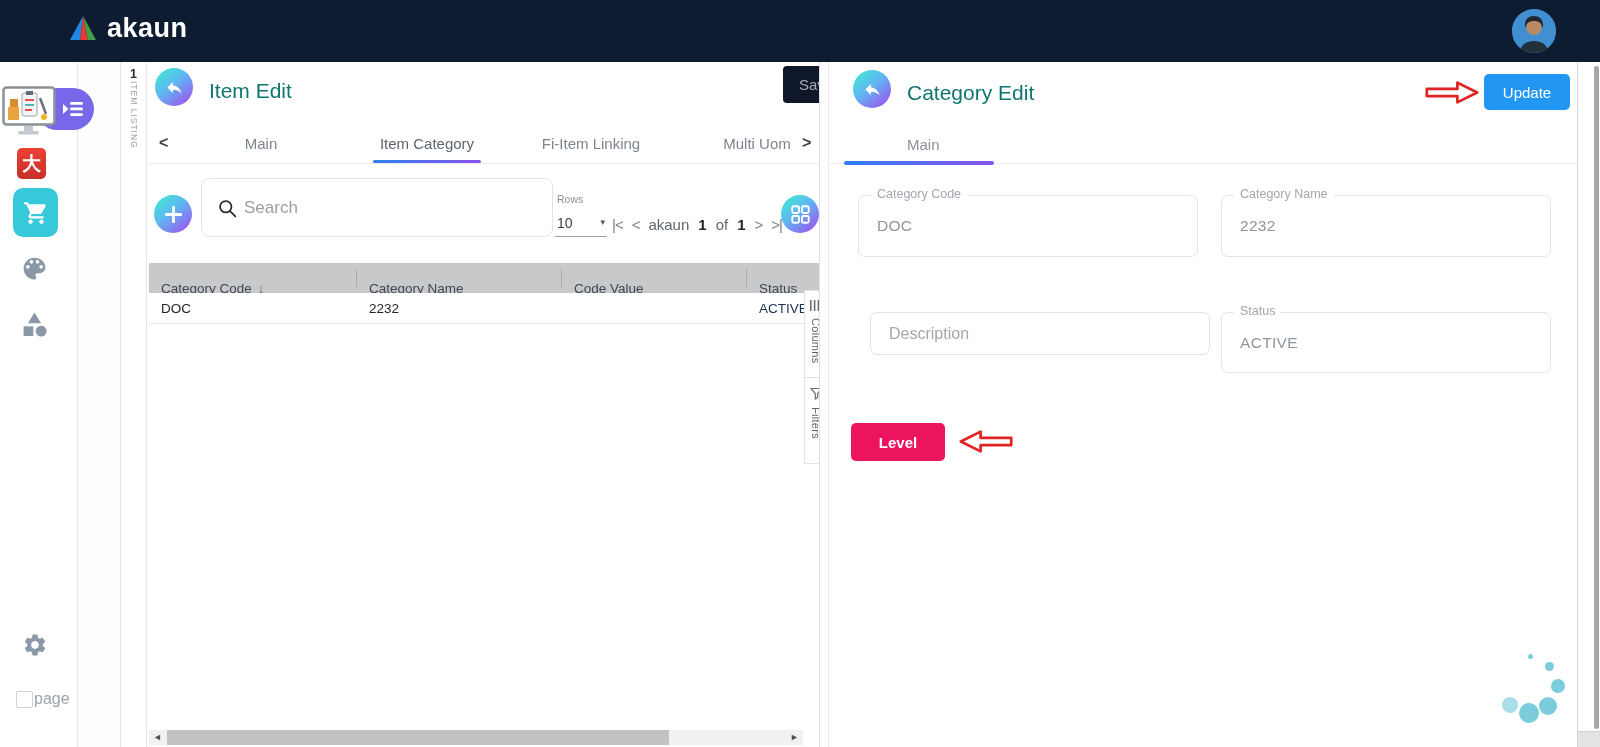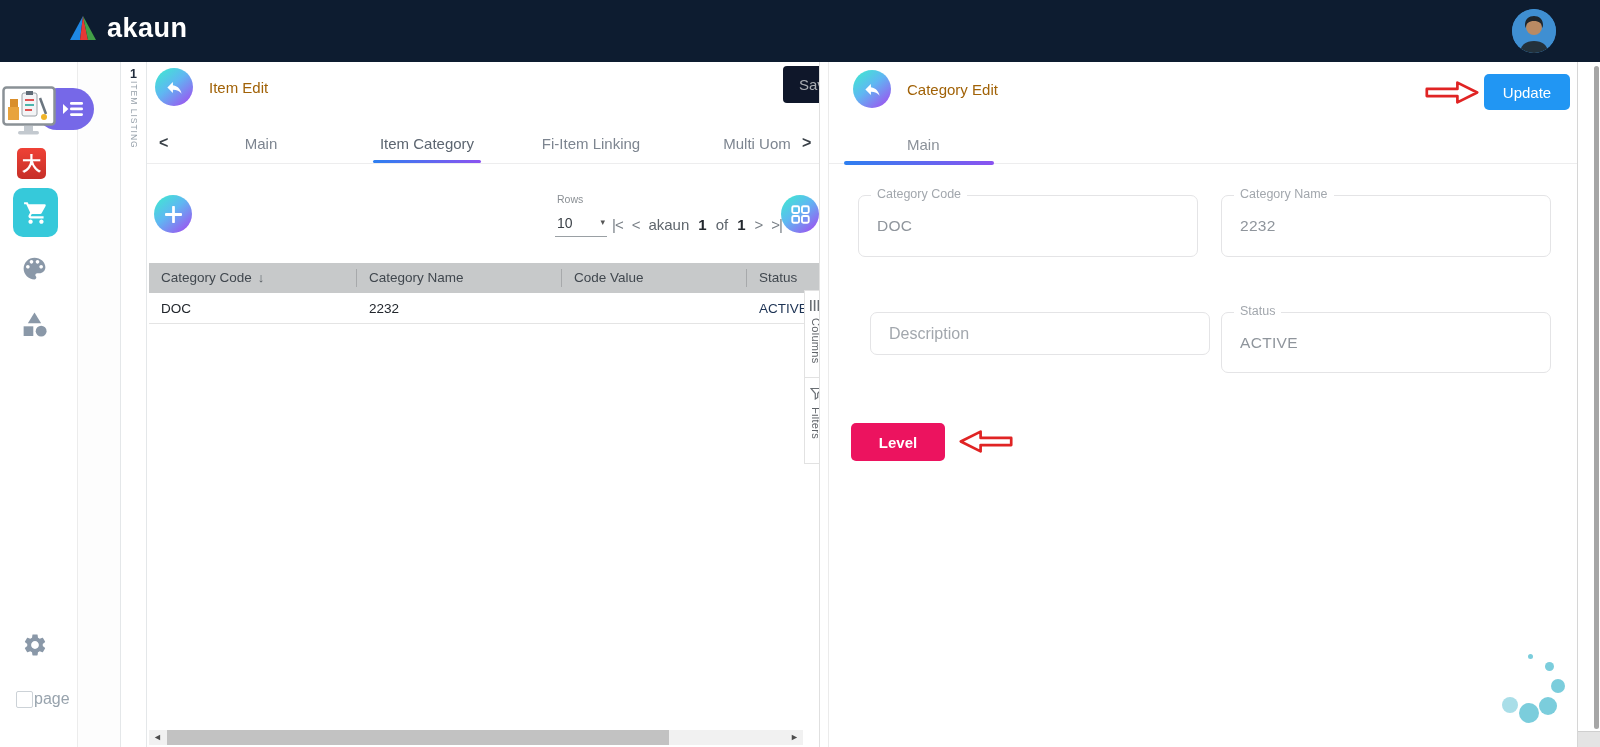--- a/index.html
+++ b/index.html
@@ -44,21 +44,21 @@
   .strip-label { display:block; margin:0 auto; writing-mode:vertical-rl; font-size:8.5px;
     letter-spacing:1px; color:#97a1ab; }
 
   
   .left-panel { position:absolute; left:147px; top:0; width:673px; height:100%;
     overflow:hidden; background:#fff; border-right:1px solid #e0e0e0; }
   .grad-circle { border-radius:50%;
     background:linear-gradient(140deg,#40e8d1 5%,#5fb7f2 45%,#a14df0 95%);
     display:flex; align-items:center; justify-content:center; }
   .lp-back { position:absolute; left:8px; top:6px; width:38px; height:38px; }
-  .panel-title { position:absolute; font-size:15px; color:#a16207; font-weight:500; }
+  .panel-title { position:absolute; font-size:21px; color:#0f766e; font-weight:500; }
   .lp-title { left:62px; top:17px; }
   .save-btn { position:absolute; left:636px; top:4px; width:66px; height:37px; background:#0f172a;
     color:#a9adb3; border:none; border-radius:4px; font-size:15px; font-family:inherit; }
 
   .lp-tabs { position:absolute; left:0; top:61px; width:100%; height:41px; border-bottom:1px solid #ededee; }
   .tab-item { position:absolute; top:12px; transform:translateX(-50%); font-size:15px; color:#7d8590; white-space:nowrap; }
   .tab-item.active { color:#5c6570; }
   .tab-chevron { position:absolute; top:11px; font-size:16px; font-weight:600; color:#3a4148; }
   .lp-underline { position:absolute; left:226px; top:98px; width:108px; height:3px; border-radius:2px;
     background:linear-gradient(90deg,#2d7ff0,#8b53f0); }
@@ -78,21 +78,21 @@
   .rows-caret { position:absolute; right:2px; top:8px; font-size:9px; color:#555; }
 
   .paginator { position:absolute; left:465px; top:149px; height:26px; display:flex; align-items:center;
     gap:9px; font-size:15px; color:#5f666d; }
   .pg-icon { color:#777e85; font-size:15px; letter-spacing:-1px; cursor:default; }
   .pg-num { font-weight:700; color:#23282e; }
   .grid-btn { position:absolute; left:634px; top:133px; width:38px; height:38px; }
 
   
   .tbl-header { position:absolute; left:2px; top:201px; width:715px; height:30px; background:#c7c9ca; }
-  .th-cell { position:absolute; top:0; height:24px; line-height:30px; padding-left:12px;
+  .th-cell { position:absolute; top:11px; height:24px; line-height:30px; padding-left:12px;
     font-size:13.5px; color:#40474e; white-space:nowrap; overflow:hidden; }
   .th-sep { position:absolute; top:6px; width:1px; height:18px; background:#a7a9ab; }
   .sort-ico { font-size:13px; color:#565c62; margin-left:6px; }
   .tbl-row { position:absolute; left:2px; top:231px; width:715px; height:31px; background:#fff;
     border-bottom:1px solid #e4e4e4; }
   .td-cell { position:absolute; top:0; height:31px; line-height:31px; padding-left:12px;
     font-size:13.5px; color:#21262c; white-space:nowrap; }
   .td-status { color:#1d3354; }
 
   
@@ -267,20 +267,27 @@
       <span class="tab-chevron" style="left:655px;">&gt;</span>
     </div>
     <div class="lp-underline"></div>
 
     <div class="grad-circle add-btn">
       <svg width="17" height="17" viewBox="0 0 16 16">
         <path d="M8 1v14M1 8h14" stroke="#fff" stroke-width="2.6" stroke-linecap="round"></path>
       </svg>
     </div>
 
+    <div class="search-box">
+      <svg width="21" height="21" viewBox="0 0 24 24" fill="none">
+        <circle cx="10" cy="10" r="6.5" stroke="#2b2b2b" stroke-width="2"></circle>
+        <line x1="15.2" y1="15.2" x2="21" y2="21" stroke="#2b2b2b" stroke-width="2" stroke-linecap="round"></line>
+      </svg>
+      <input class="search-input" type="text" placeholder="Search" style="">
+    </div>
 
     <span class="rows-label">Rows</span>
     <div class="rows-select">
       <span class="rows-value">10</span>
       <span class="rows-caret">▾</span>
     </div>
 
     <div class="paginator">
       <span class="pg-icon">|&lt;</span>
       <span class="pg-icon">&lt;</span>

